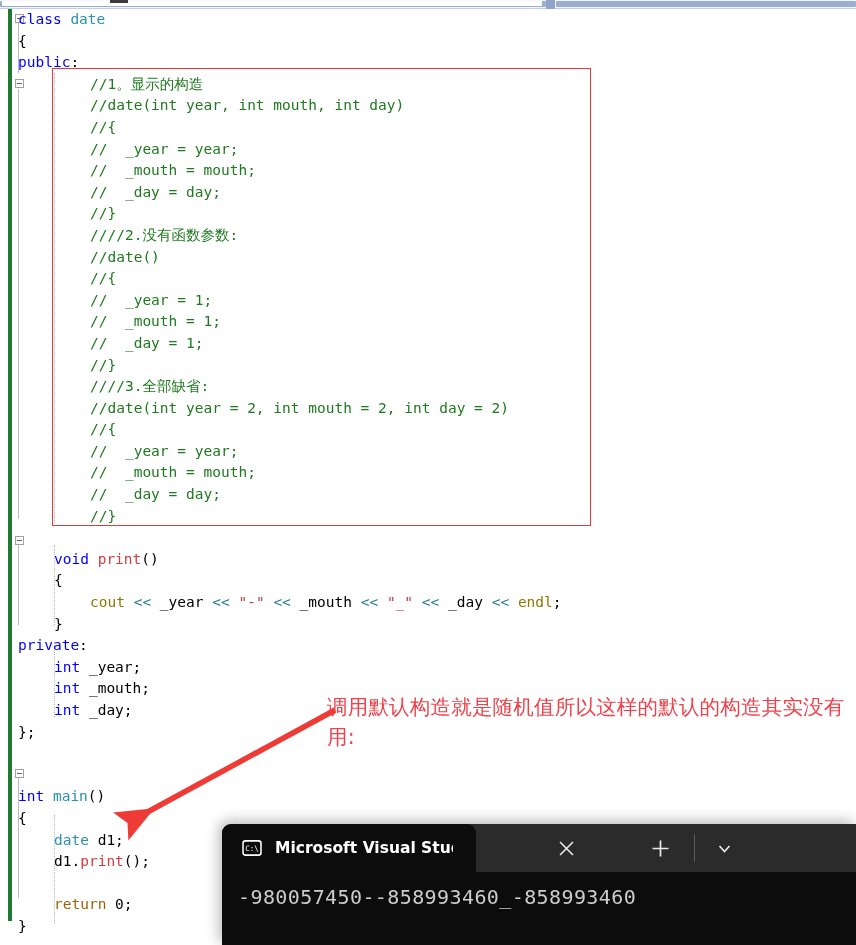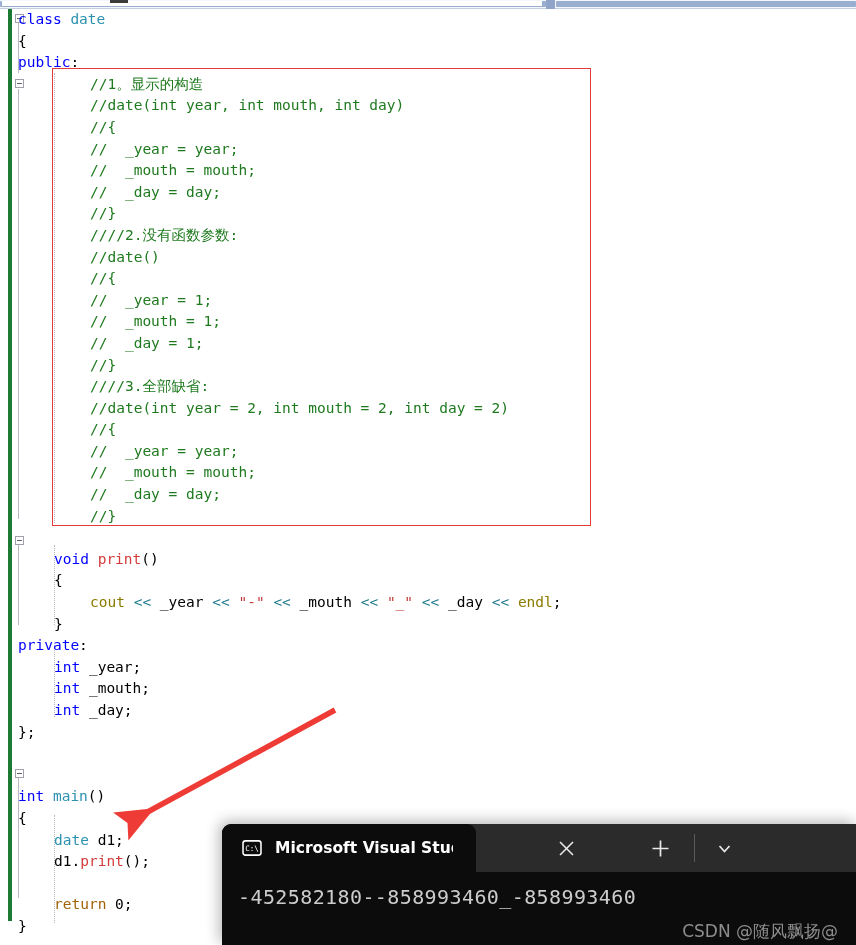--- a/index.html
+++ b/index.html
@@ -292,20 +292,21 @@
     <div class="indent-guide" style="left:54px; top:64px; height:450px;"></div>
     <div class="indent-guide" style="left:54px; top:536px; height:80px;"></div>
     <div class="indent-guide" style="left:54px; top:636px; height:72px;"></div>
     <div class="indent-guide" style="left:54px; top:806px; height:108px;"></div>
 
     <div class="code" id="code-lines"><div class="ln" style="padding-left: 18px;"><span class="kw">class </span><span class="typ">date</span></div><div class="ln" style="padding-left: 18px;"><span class="var">{</span></div><div class="ln" style="padding-left: 18px;"><span class="kw">public</span><span class="var">:</span></div><div class="ln" style="padding-left: 54px;"><span class="cmt">//1。显示的构造</span></div><div class="ln" style="padding-left: 54px;"><span class="cmt">//date(int year, int mouth, int day)</span></div><div class="ln" style="padding-left: 54px;"><span class="cmt">//{</span></div><div class="ln" style="padding-left: 54px;"><span class="cmt">//  _year = year;</span></div><div class="ln" style="padding-left: 54px;"><span class="cmt">//  _mouth = mouth;</span></div><div class="ln" style="padding-left: 54px;"><span class="cmt">//  _day = day;</span></div><div class="ln" style="padding-left: 54px;"><span class="cmt">//}</span></div><div class="ln" style="padding-left: 54px;"><span class="cmt">////2.没有函数参数:</span></div><div class="ln" style="padding-left: 54px;"><span class="cmt">//date()</span></div><div class="ln" style="padding-left: 54px;"><span class="cmt">//{</span></div><div class="ln" style="padding-left: 54px;"><span class="cmt">//  _year = 1;</span></div><div class="ln" style="padding-left: 54px;"><span class="cmt">//  _mouth = 1;</span></div><div class="ln" style="padding-left: 54px;"><span class="cmt">//  _day = 1;</span></div><div class="ln" style="padding-left: 54px;"><span class="cmt">//}</span></div><div class="ln" style="padding-left: 54px;"><span class="cmt">////3.全部缺省:</span></div><div class="ln" style="padding-left: 54px;"><span class="cmt">//date(int year = 2, int mouth = 2, int day = 2)</span></div><div class="ln" style="padding-left: 54px;"><span class="cmt">//{</span></div><div class="ln" style="padding-left: 54px;"><span class="cmt">//  _year = year;</span></div><div class="ln" style="padding-left: 54px;"><span class="cmt">//  _mouth = mouth;</span></div><div class="ln" style="padding-left: 54px;"><span class="cmt">//  _day = day;</span></div><div class="ln" style="padding-left: 54px;"><span class="cmt">//}</span></div><div class="ln" style="padding-left: 18px;">&nbsp;</div><div class="ln" style="padding-left: 54px;"><span class="kw">void </span><span class="fn">print</span><span class="var">()</span></div><div class="ln" style="padding-left: 54px;"><span class="var">{</span></div><div class="ln" style="padding-left: 90px;"><span class="pp">cout </span><span class="op">&lt;&lt; </span><span class="var">_year </span><span class="op">&lt;&lt; </span><span class="str">"-" </span><span class="op">&lt;&lt; </span><span class="var">_mouth </span><span class="op">&lt;&lt; </span><span class="str">"_" </span><span class="op">&lt;&lt; </span><span class="var">_day </span><span class="op">&lt;&lt; </span><span class="pp">endl</span><span class="var">;</span></div><div class="ln" style="padding-left: 54px;"><span class="var">}</span></div><div class="ln" style="padding-left: 18px;"><span class="kw">private</span><span class="var">:</span></div><div class="ln" style="padding-left: 54px;"><span class="kw">int </span><span class="var">_year;</span></div><div class="ln" style="padding-left: 54px;"><span class="kw">int </span><span class="var">_mouth;</span></div><div class="ln" style="padding-left: 54px;"><span class="kw">int </span><span class="var">_day;</span></div><div class="ln" style="padding-left: 18px;"><span class="var">};</span></div><div class="ln" style="padding-left: 18px;">&nbsp;</div><div class="ln" style="padding-left: 18px;">&nbsp;</div><div class="ln" style="padding-left: 18px;"><span class="kw">int </span><span class="typ">main</span><span class="var">()</span></div><div class="ln" style="padding-left: 18px;"><span class="var">{</span></div><div class="ln" style="padding-left: 54px;"><span class="typ">date </span><span class="var">d1;</span></div><div class="ln" style="padding-left: 54px;"><span class="var">d1.</span><span class="fn">print</span><span class="var">()</span><span class="var">;</span></div><div class="ln" style="padding-left: 18px;">&nbsp;</div><div class="ln" style="padding-left: 54px;"><span class="pur">return </span><span class="var">0</span><span class="var">;</span></div><div class="ln" style="padding-left: 18px;"><span class="var">}</span></div></div>
 
     <div class="red-box"></div>
   </div>
 
+  <div class="annot">调用默认构造就是随机值所以这样的默认的构造其实没有用:</div>
 
   <svg class="arrow-svg" viewBox="0 0 230 135">
     <defs>
       <marker id="ah" markerWidth="7" markerHeight="7" refX="2.6" refY="3.5" orient="auto" markerUnits="strokeWidth">
         <path d="M0,3.5 L7,0.6 L5.6,3.5 L7,6.4 Z" fill="#ef3b35"></path>
       </marker>
     </defs>
     <line x1="215" y1="10" x2="22" y2="115" stroke="#ef3b35" stroke-width="5.5" marker-end="url(#ah)"></line>
   </svg>
 
@@ -331,18 +332,17 @@
         </svg>
       </div>
       <div class="tab-sep"></div>
       <div class="tab-chevron">
         <svg width="17" height="17" viewBox="0 0 17 17">
           <polyline points="3.5,6 8.5,11.5 13.5,6" fill="none" stroke="#e8e8e8" stroke-width="1.7"></polyline>
         </svg>
       </div>
     </div>
     <div class="console-body">
-      <div class="console-out">-452582180--858993460_-858993460</div>
-      <div class="watermark">CSDN @随风飘扬@</div>
+      <div class="console-out">-980057450--858993460_-858993460</div>
     </div>
   </div>
 
 </div>
 
 </body></html>

